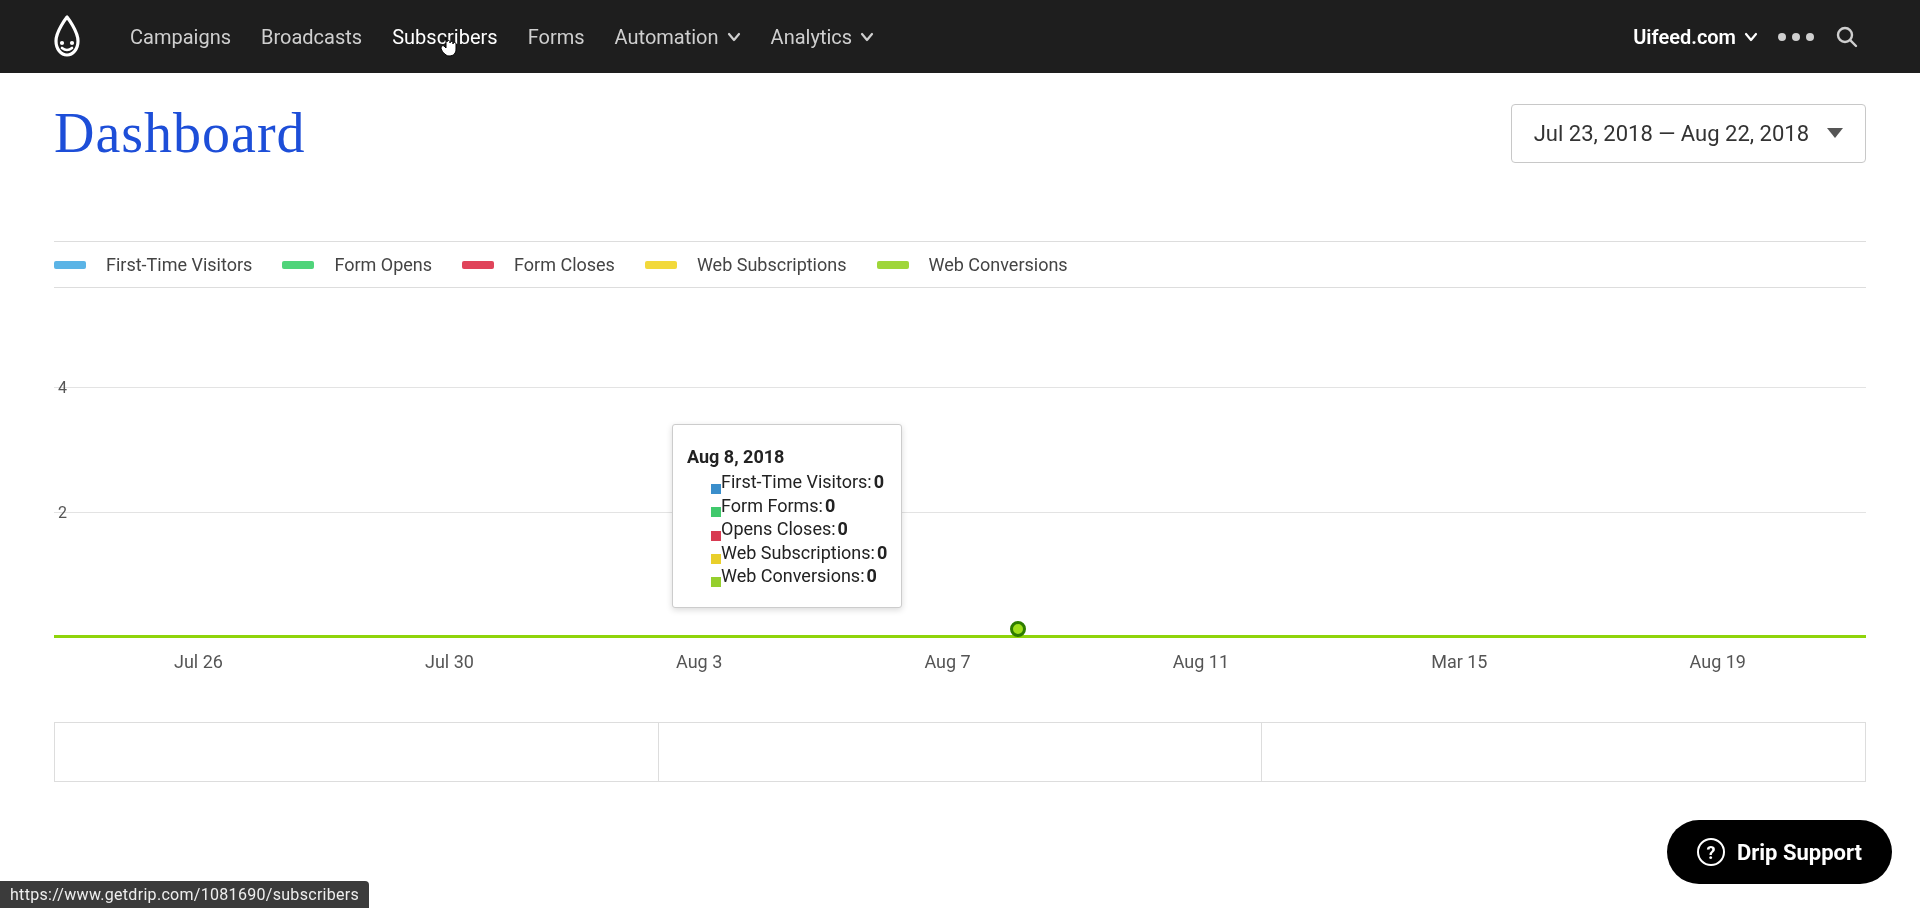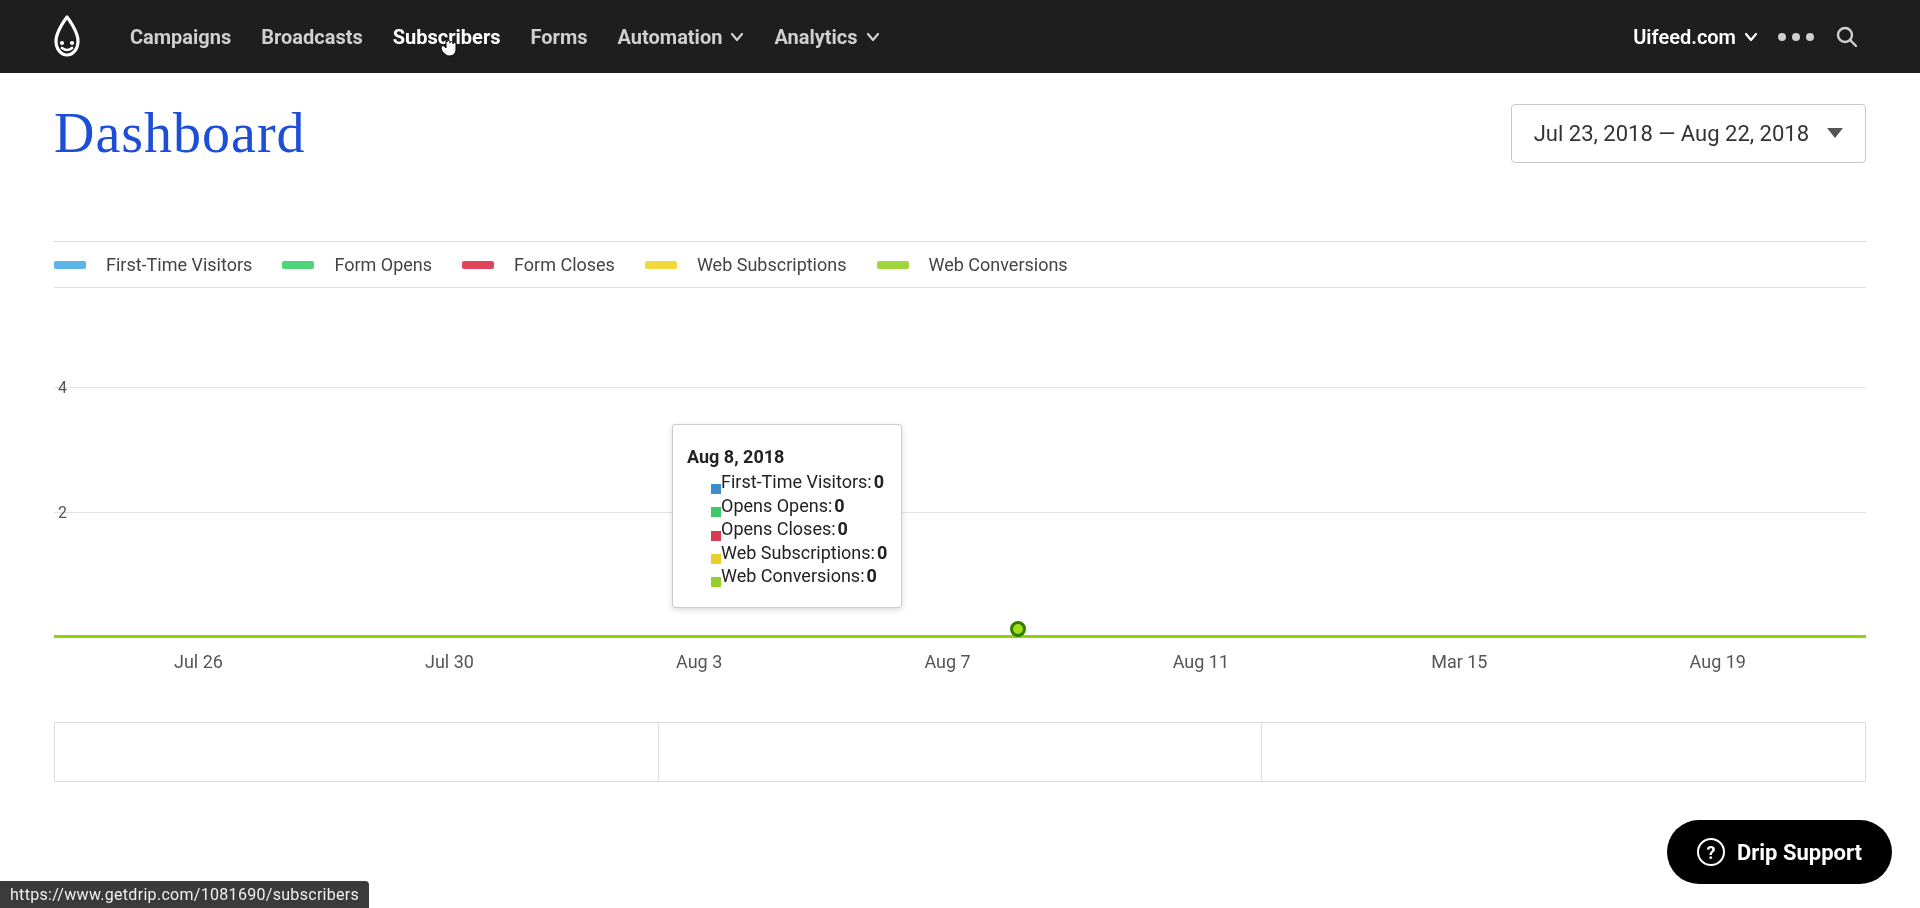--- a/index.html
+++ b/index.html
@@ -20,21 +20,21 @@
     margin-right: 46px;
   }
   .nav {
     display: flex;
     gap: 30px;
     align-items: center;
     flex: 1;
   }
   .nav-item {
     font-size: 20px;
-    font-weight: 700;
+    font-weight: 400;
     color: #cfcfcf;
     display: flex;
     align-items: center;
     gap: 8px;
     cursor: pointer;
   }
   .nav-item.active { color: #fff; }
   .chevdown {
     width: 14px; height: 14px;
     display: inline-flex; align-items: center; justify-content: center;
@@ -341,21 +341,21 @@
 
     <div class="tooltip" style="left:618px; top:112px;">
       <div class="tt-date">Aug 8, 2018</div>
       <div class="tt-row">
         <span class="tt-sw" style="background: rgb(58, 142, 203);"></span>
         <span>First-Time Visitors:</span>
         <span class="tt-val">0</span>
       </div>
       <div class="tt-row">
         <span class="tt-sw" style="background: rgb(64, 201, 108);"></span>
-        <span>Opens Opens:</span>
+        <span>Form Forms:</span>
         <span class="tt-val">0</span>
       </div>
       <div class="tt-row">
         <span class="tt-sw" style="background: rgb(216, 59, 82);"></span>
         <span>Opens Closes:</span>
         <span class="tt-val">0</span>
       </div>
       <div class="tt-row">
         <span class="tt-sw" style="background: rgb(233, 207, 43);"></span>
         <span>Web Subscriptions:</span>

